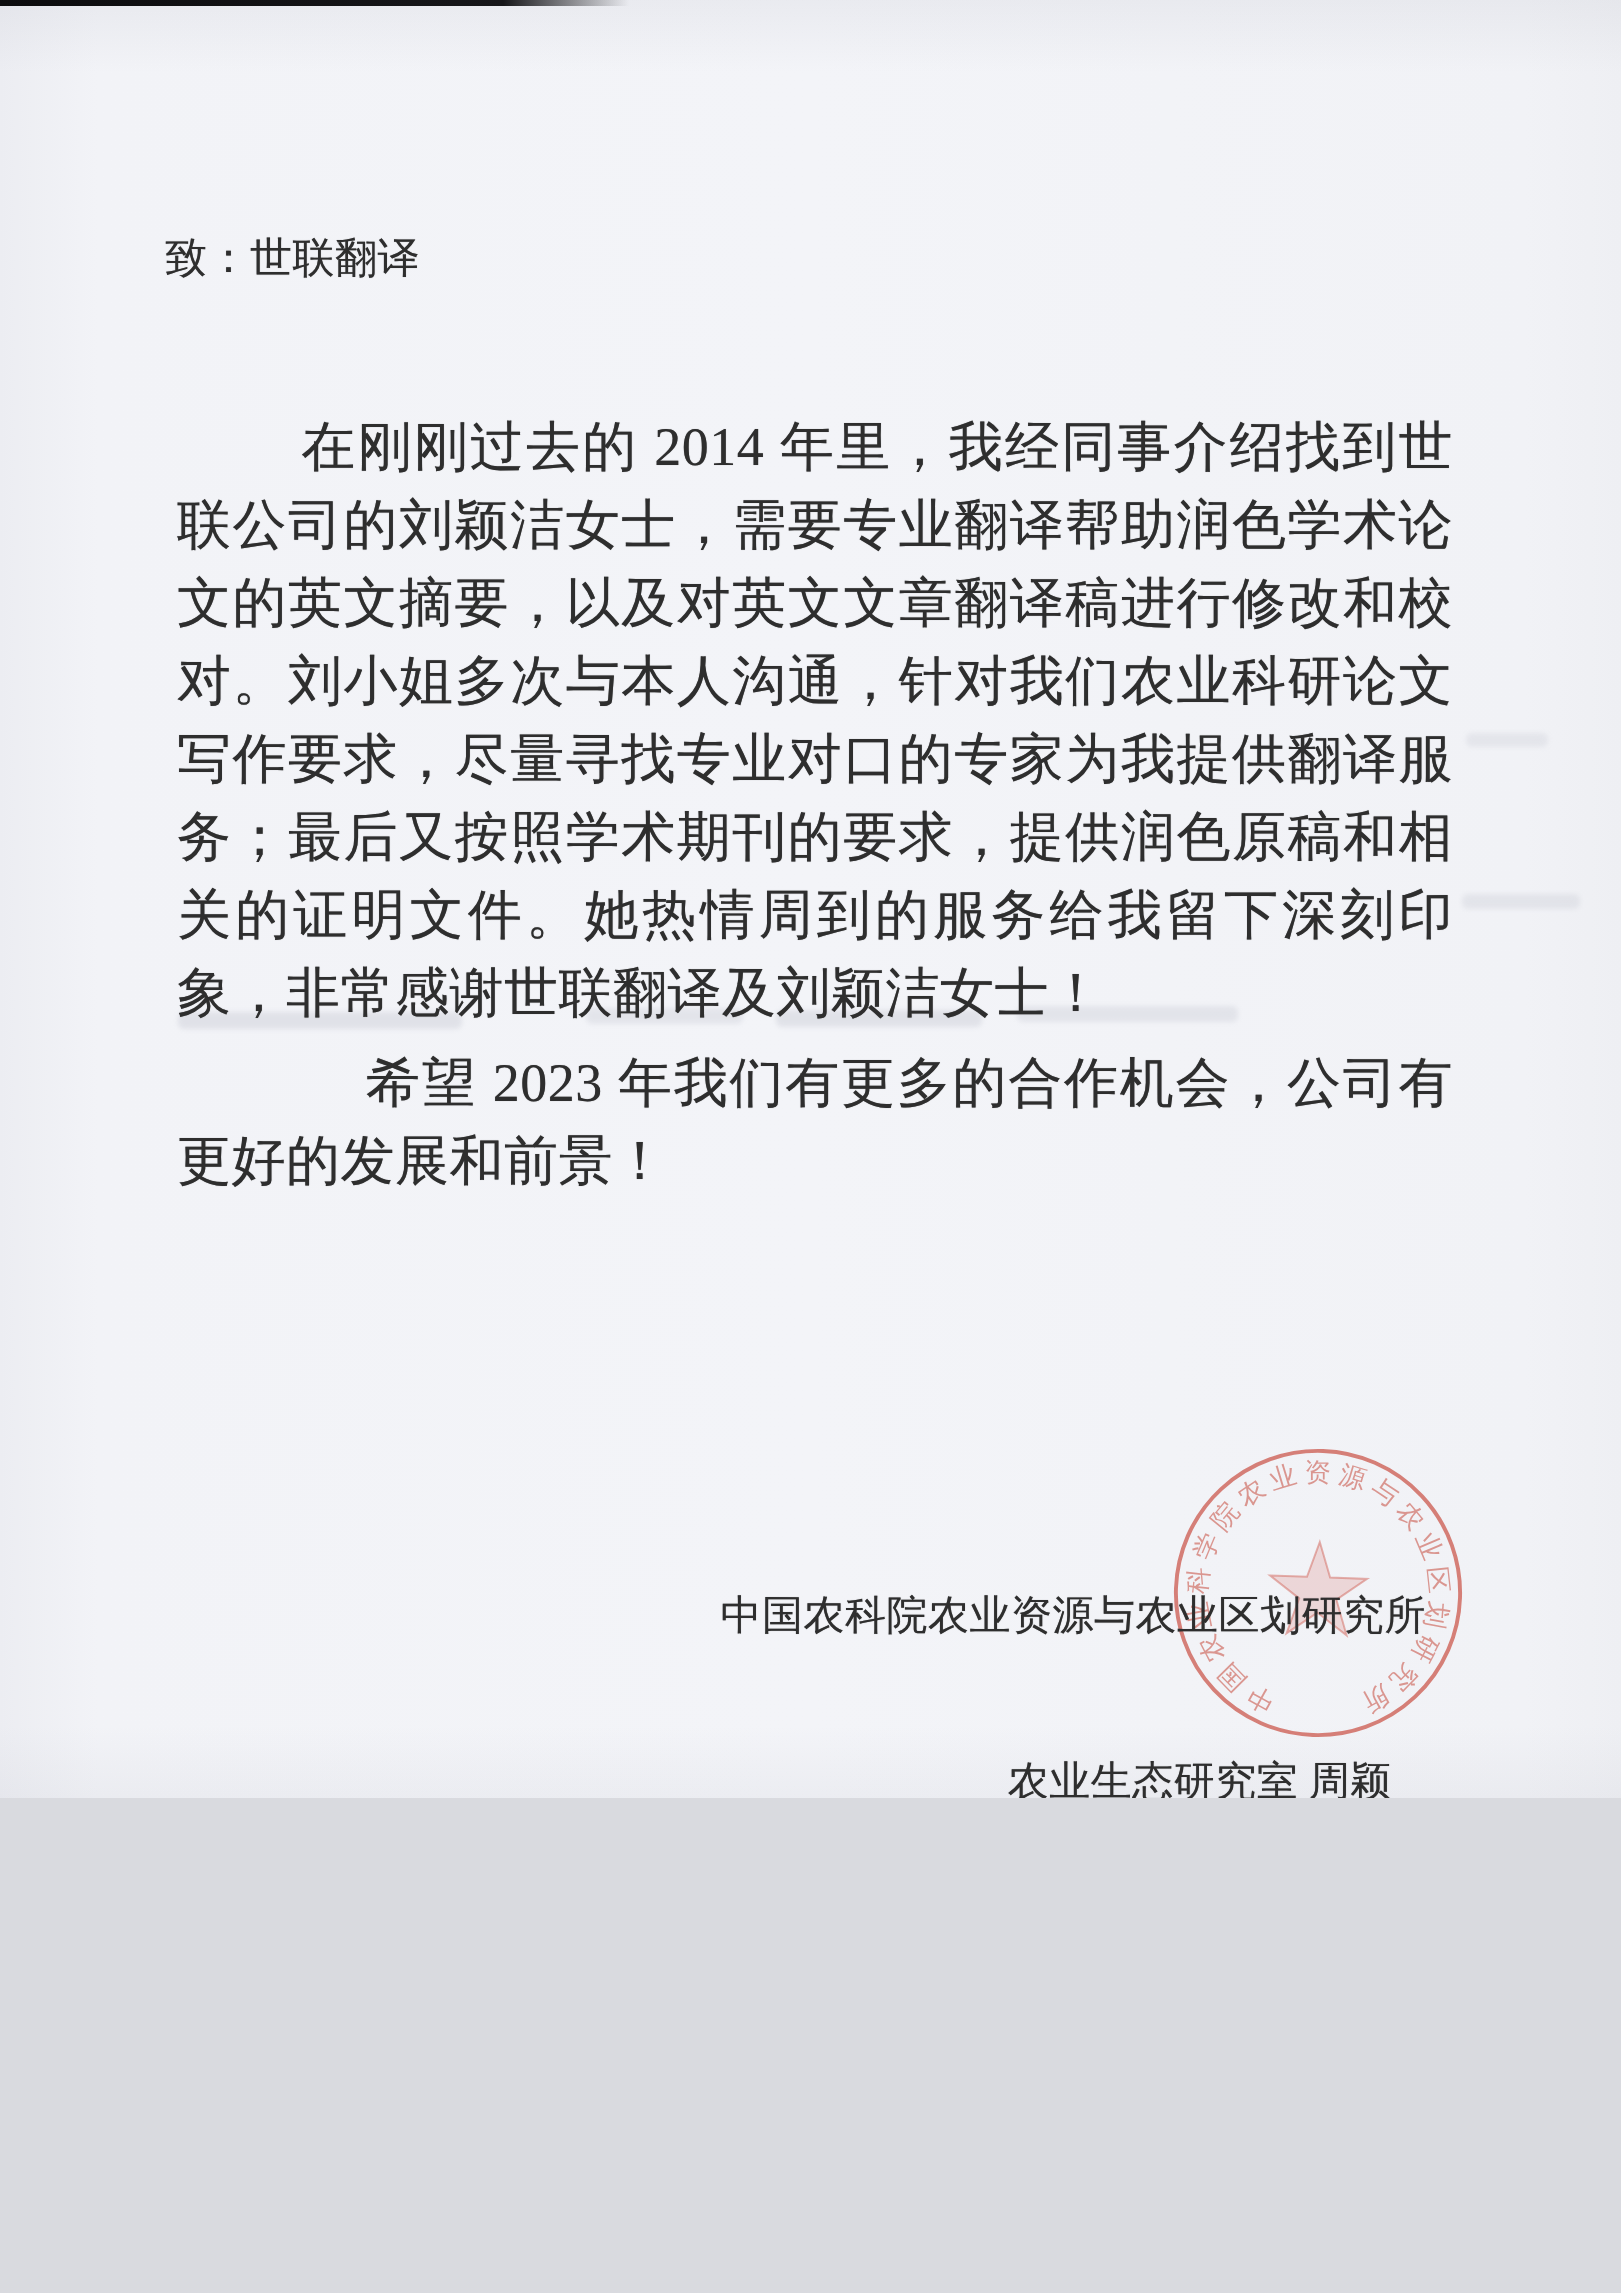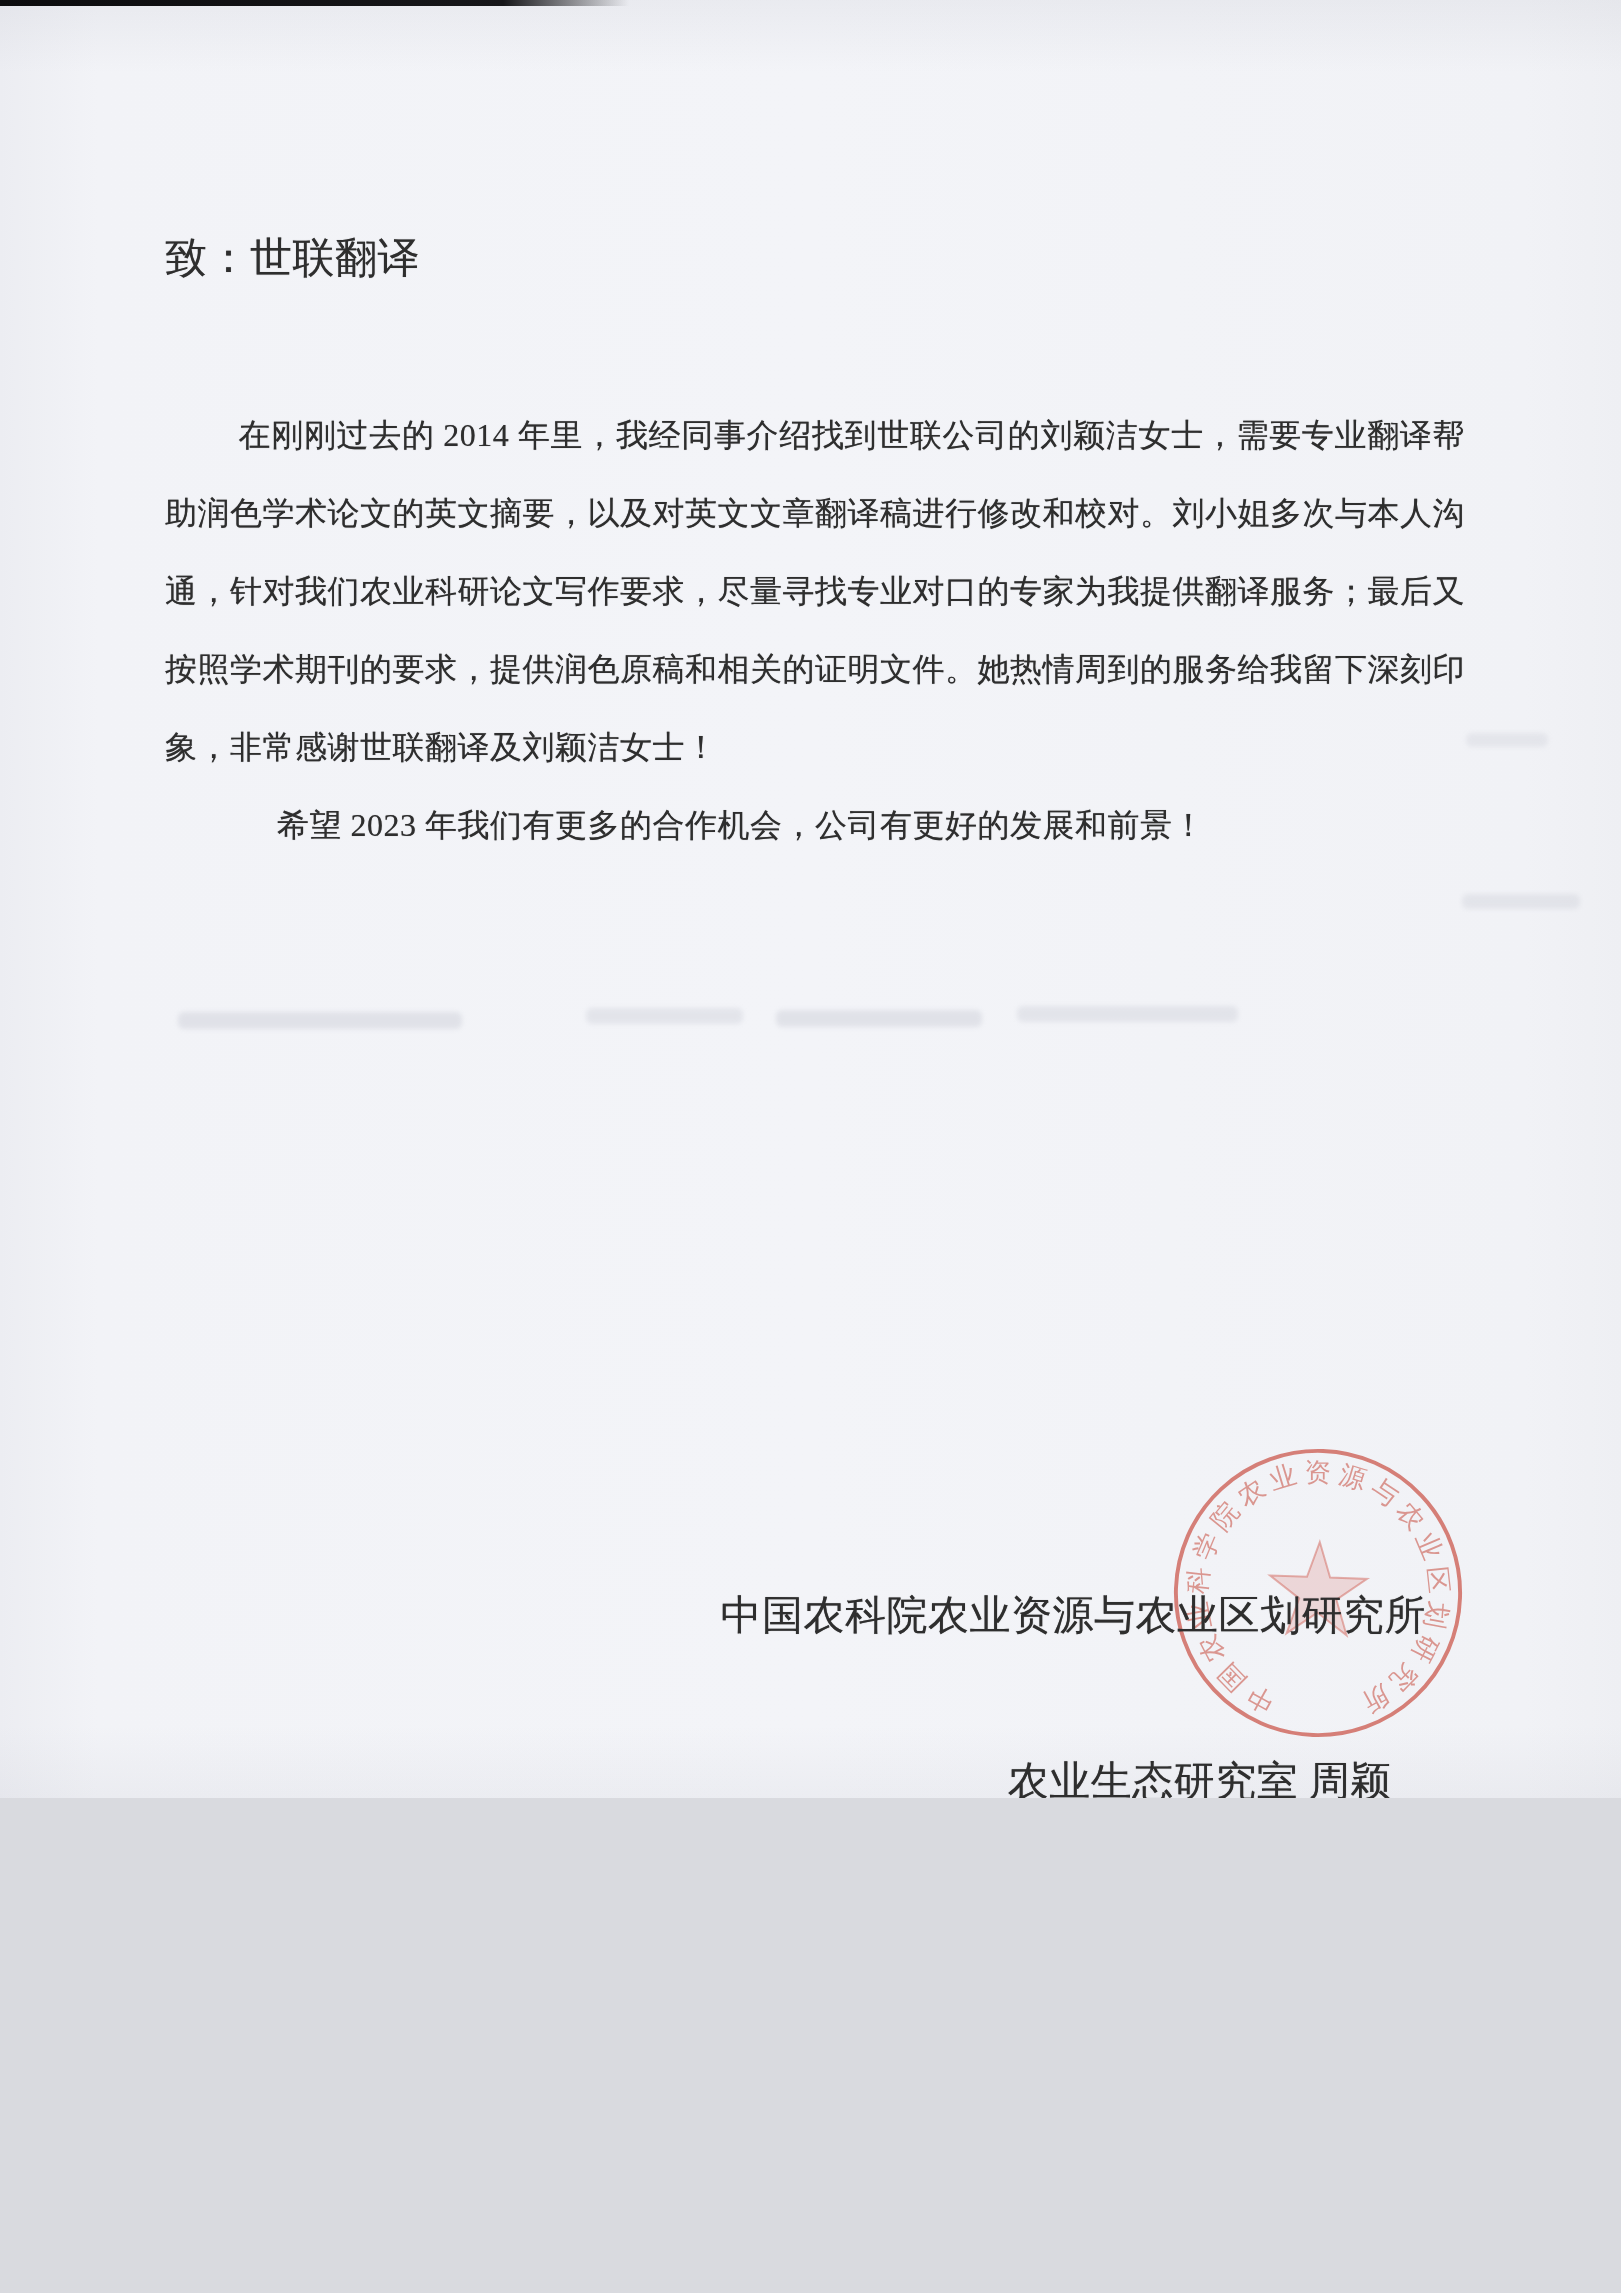--- a/index.html
+++ b/index.html
@@ -23,21 +23,21 @@
     letter-spacing:0.5px;
   }
   .salutation{
     position:absolute;left:165px;top:233px;
     font-size:42px;line-height:51px;z-index:3;
   }
   .body-text{
     position:absolute;left:165px;top:396px;width:1300px;z-index:3;
   }
   .body-text p{
-    margin:0;font-size:32px;line-height:78px;
+    margin:12px;font-size:54px;line-height:78px;
     text-align:justify;text-justify:inter-ideograph;
   }
   .body-text p.indent-first{text-indent:2.3em;}
   .body-text p.indent-second{text-indent:3.5em;}
   .sig-line{
     position:absolute;z-index:3;font-size:41px;white-space:nowrap;
   }
   .sig-org{top:1588px;right:195px;}
   .sig-dept{top:1754px;right:229px;}
   .sig-date{top:1839px;right:241px;font-size:48px;letter-spacing:1px;}

